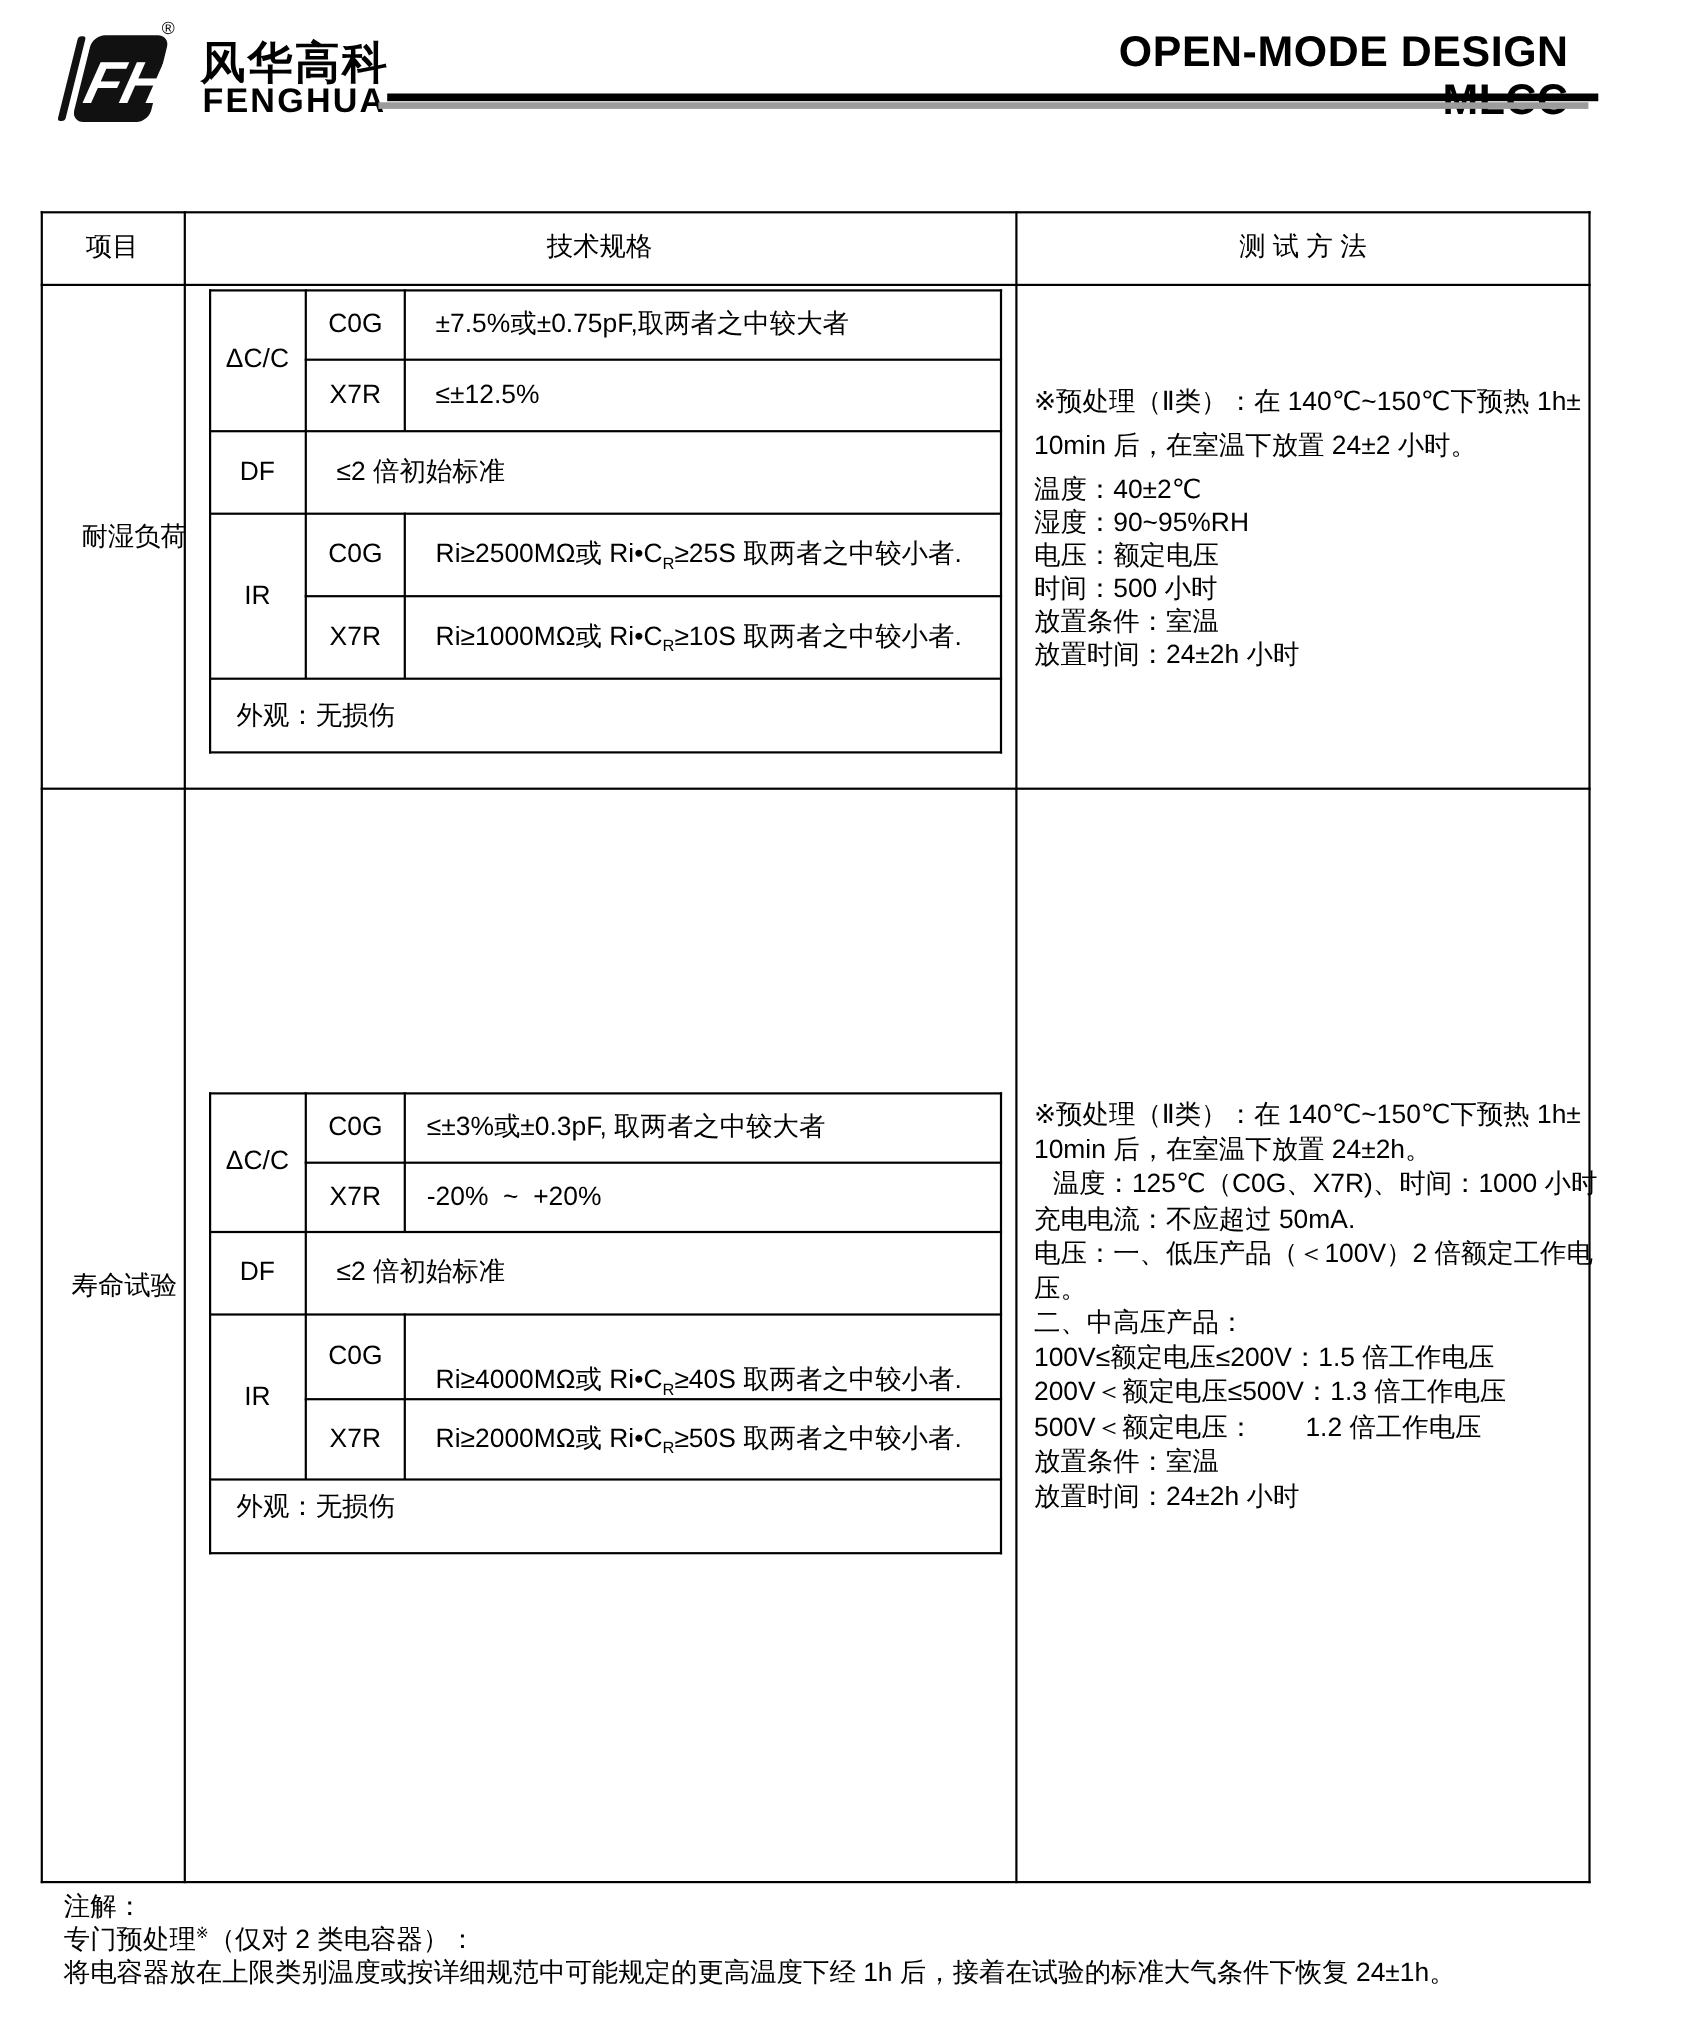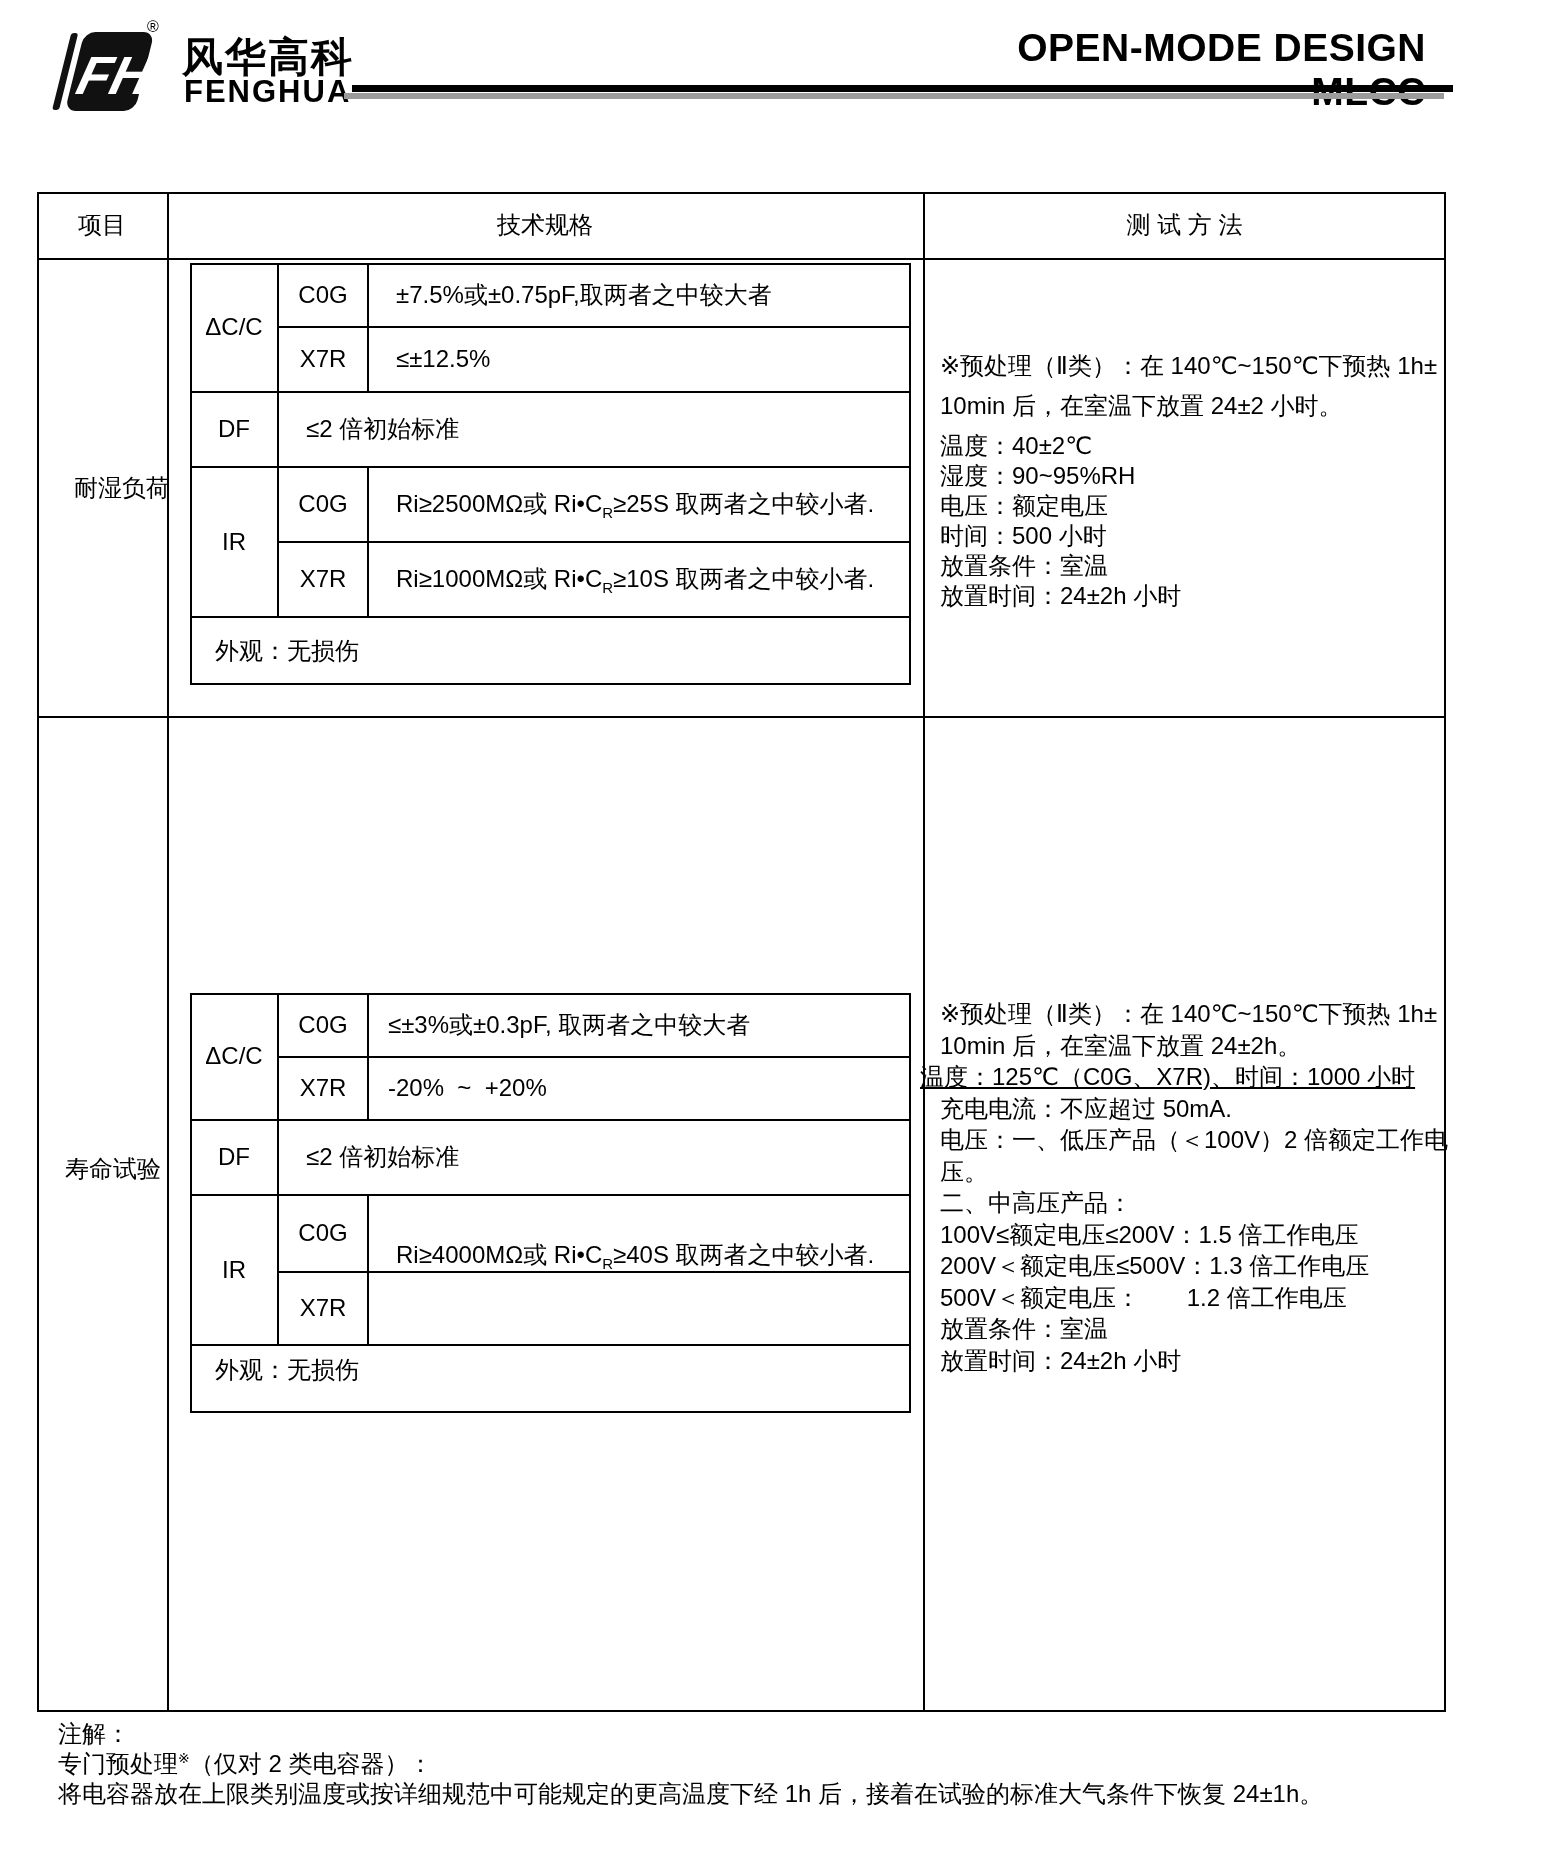--- a/index.html
+++ b/index.html
@@ -106,25 +106,26 @@
   <div class="txt ctr" style="left:278px;top:1011px;width:90px;">C0G</div>
   <div class="txt" style="left:388px;top:1011px;">≤±3%或±0.3pF, 取两者之中较大者</div>
   <div class="txt ctr" style="left:278px;top:1074px;width:90px;">X7R</div>
   <div class="txt" style="left:388px;top:1074px;">-20%  ~  +20%</div>
   <div class="txt ctr" style="left:190px;top:1143px;width:88px;">DF</div>
   <div class="txt" style="left:306px;top:1143px;">≤2 倍初始标准</div>
   <div class="txt ctr" style="left:190px;top:1256px;width:88px;">IR</div>
   <div class="txt ctr" style="left:278px;top:1219px;width:90px;">C0G</div>
   <div class="txt" style="left:396px;top:1219px;margin-top:22px;"><span>Ri≥4000MΩ或 Ri•C</span><span class="subR">R</span><span>≥40S 取两者之中较小者.</span></div>
   <div class="txt ctr" style="left:278px;top:1294px;width:90px;">X7R</div>
+  <div class="txt" style="left:396px;top:1294px;"><span>Ri≥2000MΩ或 Ri•C</span><span class="subR">R</span><span>≥50S 取两者之中较小者.</span></div>
   <div class="txt" style="left:215px;top:1356px;">外观：无损伤</div>
 
   <div class="txt" style="left:940px;top:1000px;">※预处理（Ⅱ类）：在 140℃~150℃下预热 1h±</div>
   <div class="txt" style="left:940px;top:1032px;">10min 后，在室温下放置 24±2h。</div>
-  <div class="txt" style="left:920px;top:1063px;text-decoration:underline;">温度：125℃（C0G、X7R)、时间：1000 小时</div>
+  <div class="txt" style="left:957px;top:1063px;">温度：125℃（C0G、X7R)、时间：1000 小时</div>
   <div class="txt" style="left:940px;top:1095px;">充电电流：不应超过 50mA.</div>
   <div class="txt" style="left:940px;top:1126px;">电压：一、低压产品（＜100V）2 倍额定工作电</div>
   <div class="txt" style="left:940px;top:1158px;">压。</div>
   <div class="txt" style="left:940px;top:1189px;">二、中高压产品：</div>
   <div class="txt" style="left:940px;top:1221px;">100V≤额定电压≤200V：1.5 倍工作电压</div>
   <div class="txt" style="left:940px;top:1252px;">200V＜额定电压≤500V：1.3 倍工作电压</div>
   <div class="txt" style="left:940px;top:1284px;">500V＜额定电压：       1.2 倍工作电压</div>
   <div class="txt" style="left:940px;top:1315px;">放置条件：室温</div>
   <div class="txt" style="left:940px;top:1347px;">放置时间：24±2h 小时</div>
 

